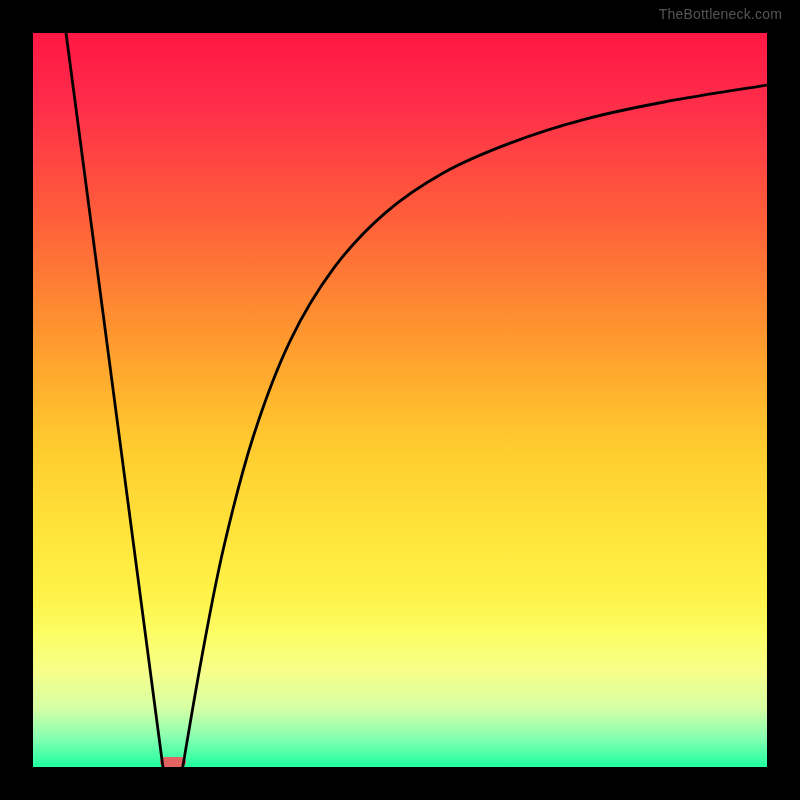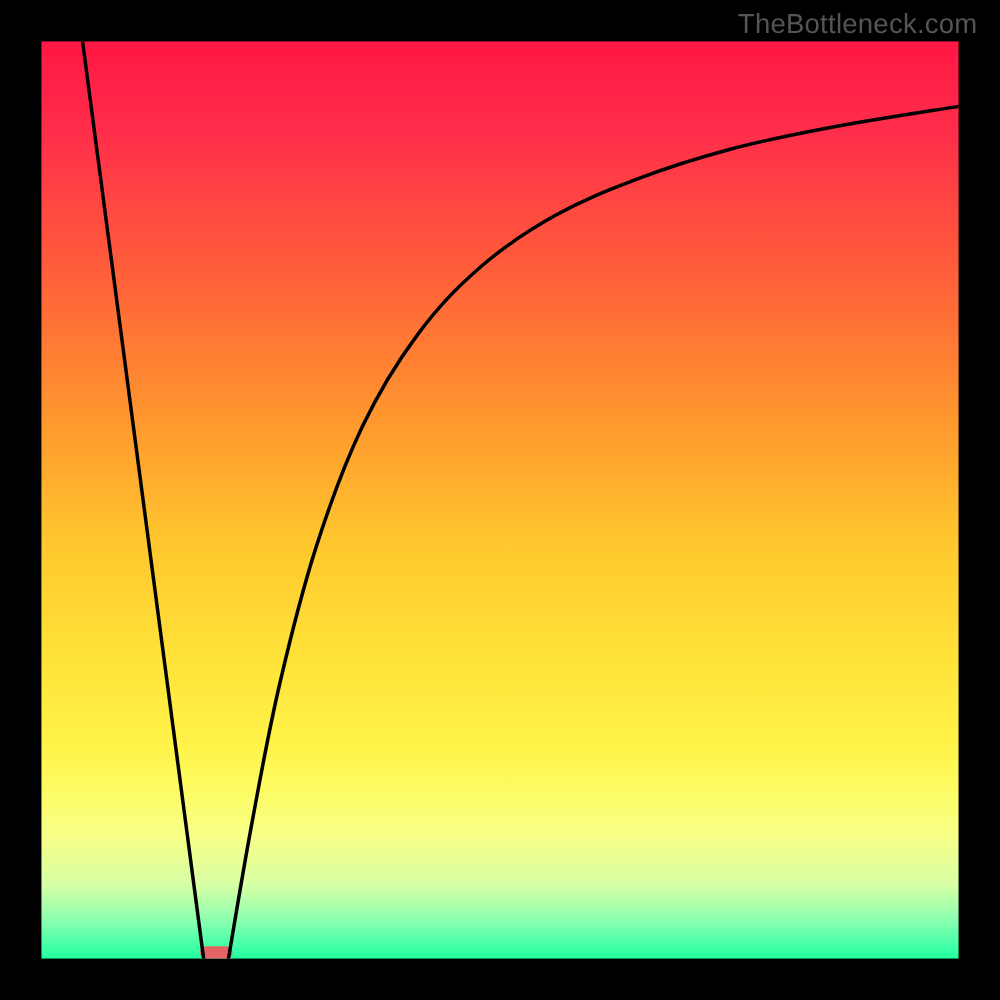--- a/index.html
+++ b/index.html
@@ -51,21 +51,21 @@
   .marker {
     position: absolute;
     background: #e46464;
     border-radius: 999px;
   }
   .watermark {
     position: absolute;
     top: 6px;
     right: 18px;
     color: #555;
-    font-size: 22px;
+    font-size: 14px;
     font-weight: 500;
     letter-spacing: 0.2px;
   }
   svg.curves {
     position: absolute;
     top: 0;
     left: 0;
   }
 </style>
 </head>

